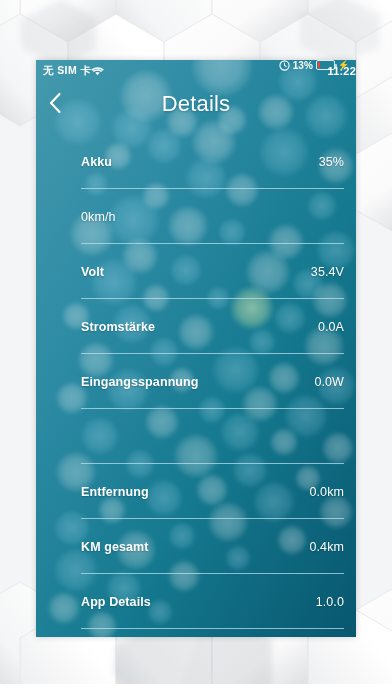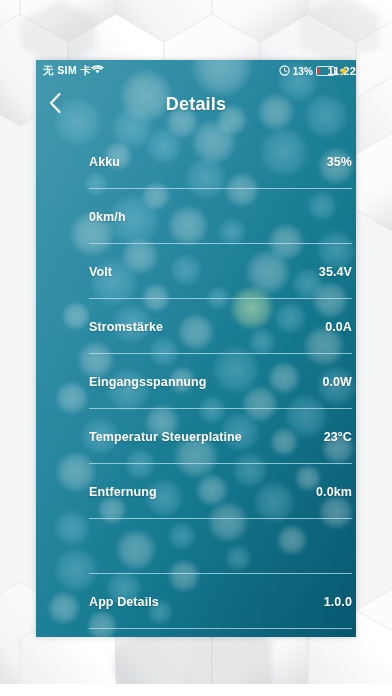--- a/index.html
+++ b/index.html
@@ -26,29 +26,29 @@
 
   #screen-content { position:absolute; inset:0; }
 
   
   .status-bar {
     position:absolute; left:0; top:0; width:320px; height:22px;
     display:flex; align-items:center;
     color:#fff; font-size:10.5px; font-weight:bold;
     padding:0 7px;
   }
-  .sb-left { display:flex; align-items:flex-start; }
+  .sb-left { display:flex; align-items:flex-end; }
   .sb-carrier { letter-spacing:.4px; font-size:10.5px; }
   .sb-center {
     position:absolute; left:0; right:0; text-align:right;
     font-size:11px; font-weight:bold; letter-spacing:.2px;margin-left:10px;
   }
   .sb-right {
     position:absolute; right:6px; top:0; height:22px;
-    display:flex; align-items:center; gap:3px;
+    display:flex; gap:3px;
   }
   .sb-battery-pct { font-size:10px; font-weight:bold; }
   .batt-shell {
     width:19px; height:9.5px; border:1px solid rgba(255,255,255,.85);
     border-radius:2px; position:relative; display:inline-block;
   }
   .batt-shell::after{
     content:""; position:absolute; right:-3px; top:2.7px;
     width:1.6px; height:4px; background:rgba(255,255,255,.7);
     border-radius:0 1px 1px 0;
@@ -57,42 +57,42 @@
     position:absolute; left:1px; top:1px; bottom:1px;
     width:13%; background:#ff3b2f; border-radius:1px;
   }
   .bolt { font-size:9px; color:#fff; margin-left:1px; }
 
   
   .nav-bar { position:absolute; left:0; top:22px; width:320px; height:44px; }
   .nav-title {
     position:absolute; left:0; right:0; top:0; height:44px;
     display:flex; align-items:center; justify-content:center;
-    color:#fff; font-size:18px; font-weight:bold; letter-spacing:.2px;
+    color:#fff; font-size:22px; font-weight:normal; letter-spacing:.2px;
     text-shadow:0 1px 2px rgba(0,0,0,.18);
   }
   .back-button {
     position:absolute; left:2px; top:6px;
     width:34px; height:34px; display:flex; align-items:center; justify-content:center;
     cursor:pointer;
   }
 
   
-  .detail-list { position:absolute; left:12px; top:74px; width:320px;padding-left:21px; }
+  .detail-list { position:absolute; left:4px; top:74px; width:320px;padding-left:21px; }
   .detail-row { position:relative; height:55px; }
   .row-inner {
     position:absolute; left:20px; right:16px; top:0; height:55px;
     display:flex; align-items:center; justify-content:space-between;
   }
   .row-label {
     color:#fff; font-size:12.5px; font-weight:bold; letter-spacing:.1px;
     text-shadow:0 1px 1.5px rgba(0,0,0,.22);
   }
   .row-value {
-    color:#fff; font-size:12.5px; font-weight:bold; letter-spacing:.1px;
+    color:#fff; font-size:12.5px; font-weight:normal; letter-spacing:.1px;
     text-shadow:0 1px 1.5px rgba(0,0,0,.22); white-space:nowrap;
   }
   .row-sep {
     position:absolute; left:20px; right:16px; bottom:0; height:1px;
     background:rgba(190,226,240,.72);
   }
 </style>
 </head>
 <body>
 
@@ -351,36 +351,36 @@
 
       <div class="detail-row">
         <div class="row-inner">
           <span class="row-label">Eingangsspannung</span>
           <span class="row-value">0.0W</span>
         </div>
         <div class="row-sep"></div>
       </div>
 
       <div class="detail-row">
-        <div class="row-inner">
-          <span class="row-label">Temperatur Steuerplatine</span>
-          <span class="row-value">23°C</span>
-        </div>
         <div class="row-sep"></div>
       </div>
 
       <div class="detail-row">
         <div class="row-inner">
           <span class="row-label">Entfernung</span>
           <span class="row-value">0.0km</span>
         </div>
         <div class="row-sep"></div>
       </div>
 
       <div class="detail-row">
+        <div class="row-inner">
+          <span class="row-label">KM gesamt</span>
+          <span class="row-value">0.4km</span>
+        </div>
         <div class="row-sep"></div>
       </div>
 
       <div class="detail-row">
         <div class="row-inner">
           <span class="row-label">App Details</span>
           <span class="row-value">1.0.0</span>
         </div>
         <div class="row-sep"></div>
       </div>

